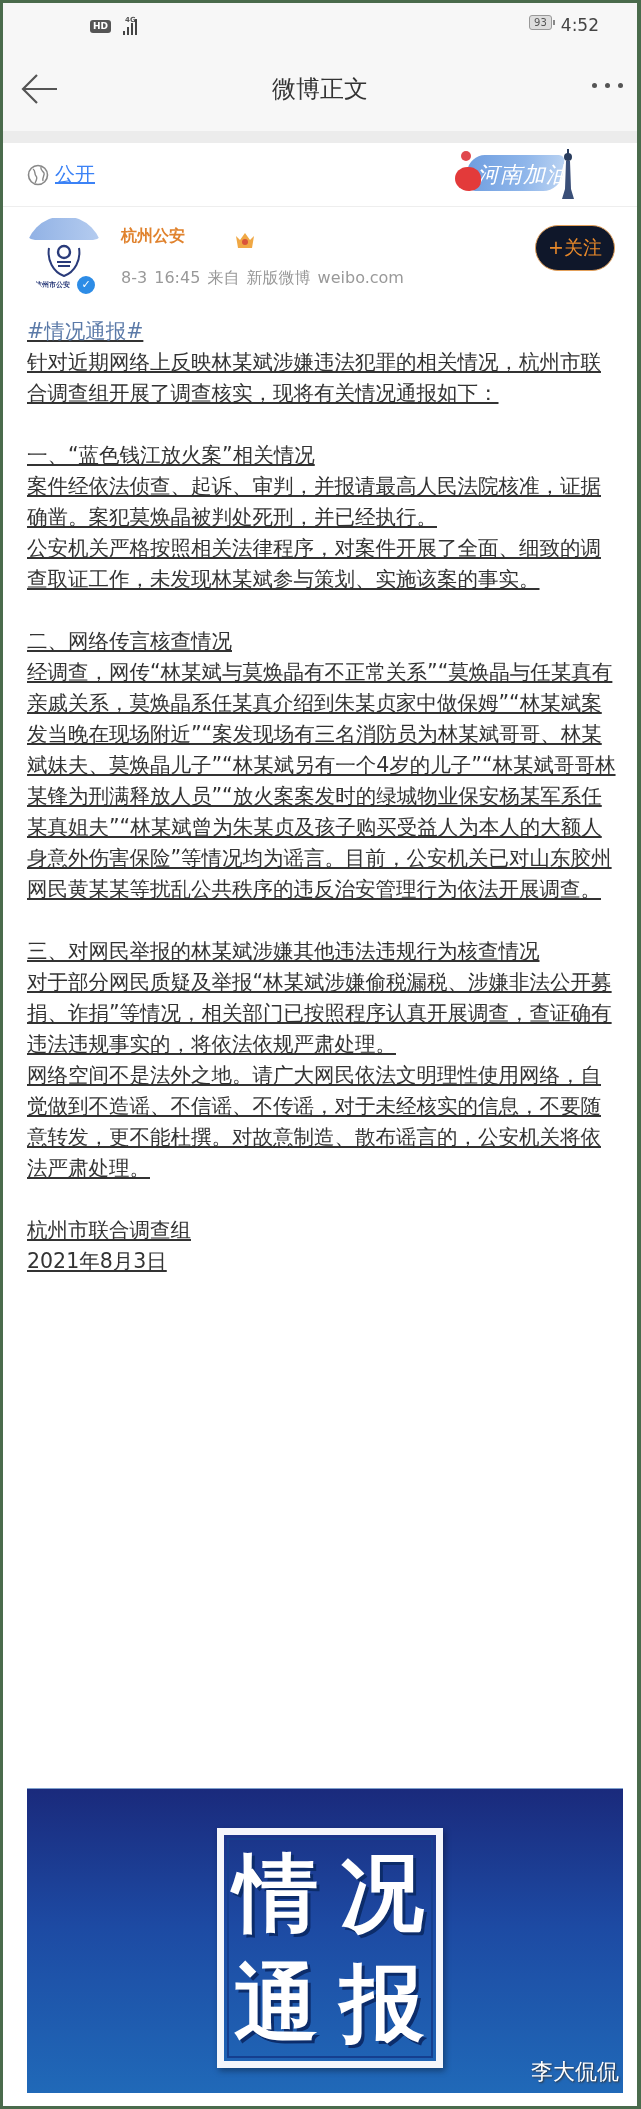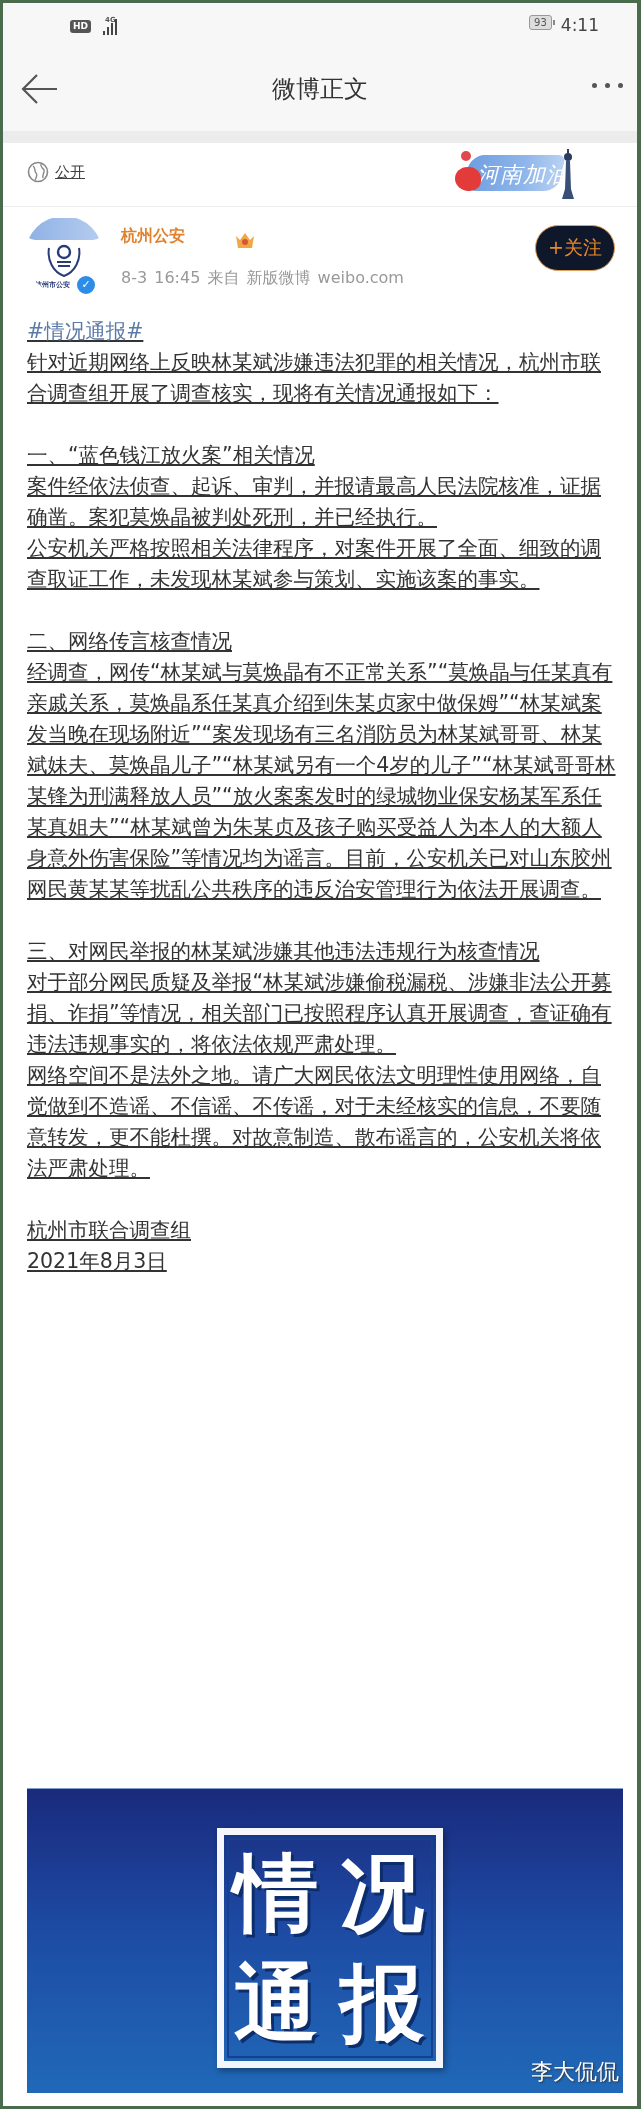--- a/index.html
+++ b/index.html
@@ -7,21 +7,21 @@
     body { font-family: "DejaVu Sans", "Liberation Sans", sans-serif; }
     .phone {
       position: absolute; left: 3px; top: 3px; width: 634px; height: 2103px;
       background: #ffffff; overflow: hidden;
     }
     
     .statusbar {
       position: absolute; left: 0; top: 0; width: 100%; height: 46px;
       background: #f7f7f7; color: #333;
     }
-    .sb-left { position: absolute; left: 30px; top: 14px; display: flex; align-items: center; gap: 6px; padding-left: 37px; }
+    .sb-left { position: absolute; left: 50px; top: 14px; display: flex; align-items: center; gap: 6px; padding-left: 37px; }
     .hd-badge {
       background: #555; color: #fff; font-size: 9px; font-weight: bold;
       border-radius: 3px; padding: 1px 3px; line-height: 11px;
     }
     .sig-wrap { position: relative; width: 26px; height: 18px; }
     .sig-4g { position: absolute; left: 0; top: -1px; font-size: 7px; color: #555; font-weight: bold; margin-left: 8px; }
     .sig-bars { position: absolute; left: 6px; bottom: 0; display: flex; align-items: flex-end; gap: 2px; }
     .sig-bars span { display: block; width: 2px; background: #444; }
     .sb-right { position: absolute; right: 38px; top: 12px; display: flex; align-items: flex-start; gap: 5px; }
     .battery {
@@ -44,21 +44,21 @@
     .more-btn span { width: 5px; height: 5px; border-radius: 50%; background: #555; display: block; }
     .nav-sep { position: absolute; left: 0; top: 128px; width: 100%; height: 12px; background: #ececec; }
 
     
     .vis-row {
       position: absolute; left: 0; top: 140px; width: 100%; height: 64px; background: #fff;
       border-bottom: 1px solid #eee;
     }
     .vis-left { position: absolute; left: 24px; top: 18px; display: flex; align-items: center; gap: 6px; }
     .globe-icon { width: 22px; height: 22px; }
-    .vis-label { font-size: 15px; color: #404040; text-decoration: underline; }
+    .vis-label { font-size: 20px; color: #3b82f6; text-decoration: underline; }
     .henan-sticker {
       position: absolute; right: 58px; top: 6px; width: 126px; height: 52px;
     }
     .henan-banner {
       position: absolute; left: 14px; top: 6px; width: 96px; height: 36px;
       background: linear-gradient(90deg, #6f9ee0, #8fb6ea 60%, #b9d2f2);
       border-radius: 16px 6px 18px 10px; transform: skew(-6deg);
     }
     .henan-text {
       position: absolute; left: 24px; top: 11px; font-size: 22px; color: #fff; font-style: italic;
@@ -149,21 +149,21 @@
         <span class="sig-bars">
           <span style="height:4px"></span>
             <span style="height:8px"></span>
             <span style="height:12px"></span>
             <span style="height:16px"></span>
         </span>
       </span>
     </div>
     <div class="sb-right">
       <span class="battery">93</span>
-      <span class="clock">4:11</span>
+      <span class="clock">4:52</span>
     </div>
   </div>
 
   <div class="navbar">
     <div class="back-btn">
       <svg width="40" height="36" viewBox="0 0 40 36">
         <path d="M38 18 H4 M18 4 L4 18 L18 32" fill="none" stroke="#555" stroke-width="2.2"></path>
       </svg>
     </div>
     <div class="nav-title">微博正文</div>

